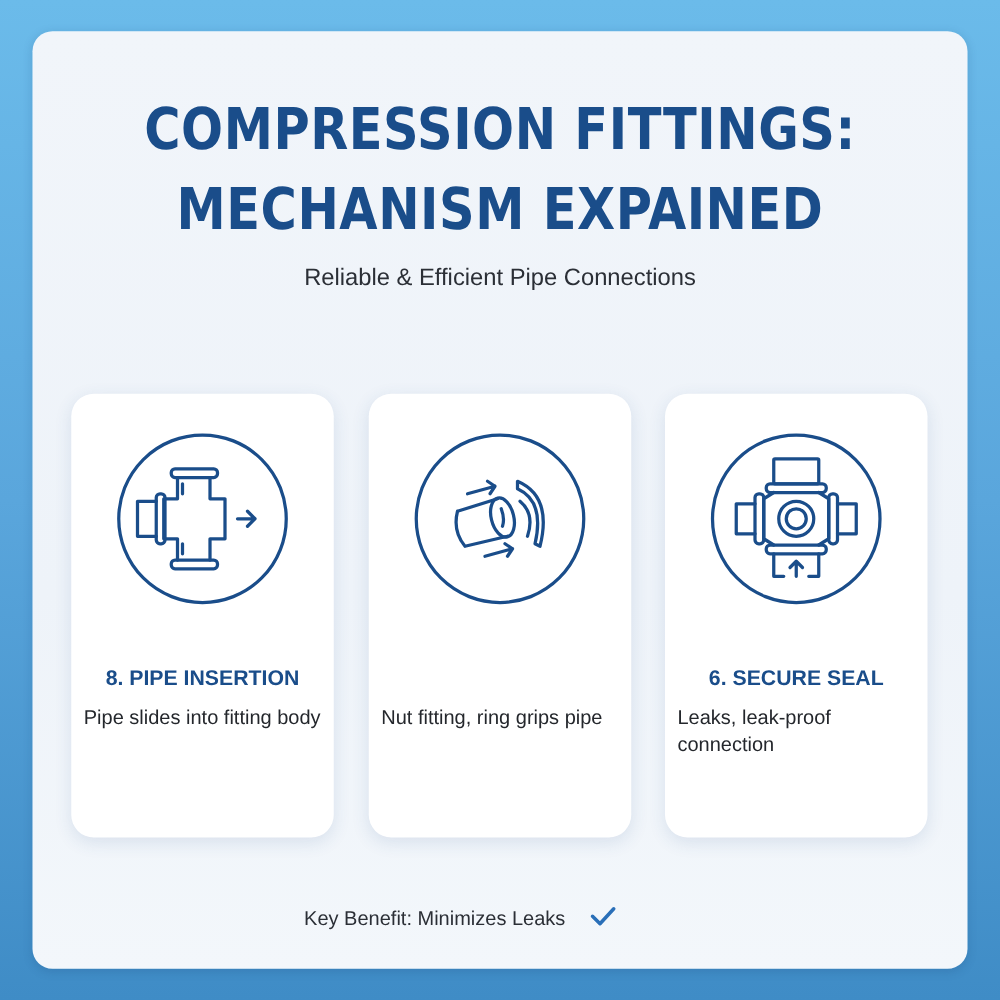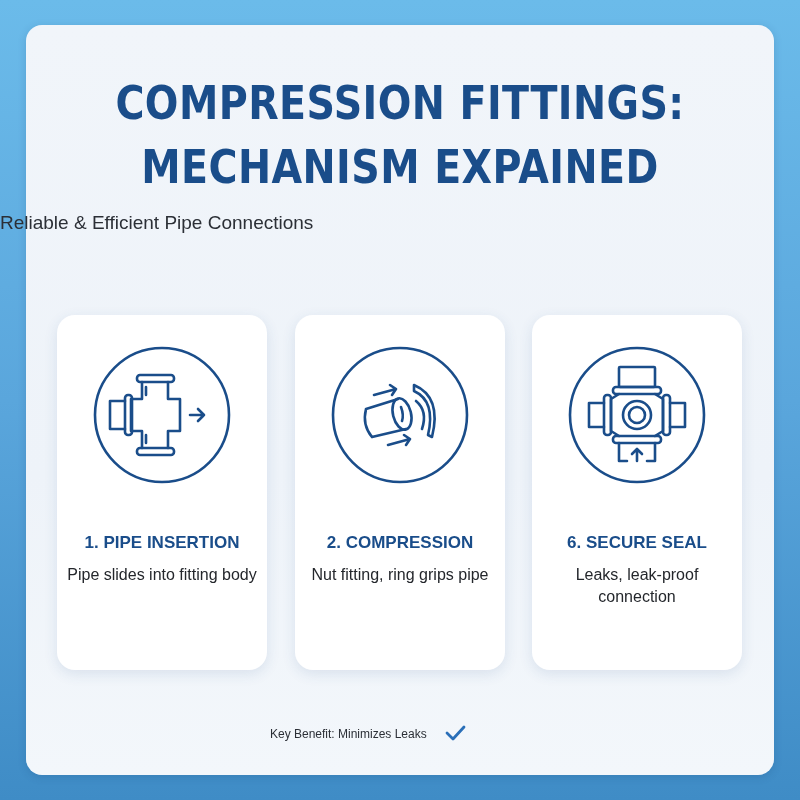--- a/index.html
+++ b/index.html
@@ -17,48 +17,48 @@
   }
   .title {
     position: absolute; left: 0; width: 800px; text-align: center;
     color: #1a4d8a; font-weight: bold; font-size: 46px; letter-spacing: 0.5px;
     font-family: "DejaVu Sans", sans-serif; transform: scaleX(0.86);
     transform-origin: center; line-height: 1;
   }
   .title.l1 { top: 80px; }
   .title.l2 { top: 144px; }
   .subtitle {
-    position: absolute; top: 212px; left: 0; width: 800px; text-align: left;
+    position: absolute; top: 212px; left: 0; width: 800px; text-align: center;
     font-size: 19px; color: #2b2f36; font-family: "Liberation Sans", sans-serif;
   }
   .card {
     position: absolute; top: 315px; height: 355px; width: 210px;
     background: #ffffff; border-radius: 18px;
     box-shadow: 0 4px 14px rgba(40,80,140,0.12);
   }
   .card.c1 { left: 57px; }
   .card.c2 { left: 295px; }
   .card.c3 { left: 532px; }
   .icon-wrap {
     position: absolute; left: 35px; top: 30px; width: 140px; height: 140px;
   }
   .icon-wrap svg { width: 140px; height: 140px; display: block; }
   .card-title {
     position: absolute; top: 218px; left: 0; width: 100%; text-align: center;
     color: #1a4d8a; font-weight: bold; font-size: 17px;
     font-family: "Liberation Sans", sans-serif;
   }
   .card-desc {
-    position: absolute; top: 249px; left: 10px; width: 190px; text-align: center;
+    position: absolute; top: 249px; left: 10px; width: 190px; text-align: left;
     color: #24272c; font-size: 16px; line-height: 22px;
     font-family: "Liberation Sans", sans-serif;
   }
   .footer {
     position: absolute; top: 724px; left: 0; width: 736px; text-align: center;
-    font-size: 12px; color: #2b2f36; font-family: "Liberation Sans", sans-serif;
+    font-size: 16px; color: #2b2f36; font-family: "Liberation Sans", sans-serif;
   }
   .footer .check { display: inline-block; vertical-align: middle; margin-left: 14px; }
 </style>
 </head>
 <body>
 
 <div class="panel"></div>
 
 <div class="title l1">COMPRESSION FITTINGS:</div>
 <div class="title l2">MECHANISM EXPAINED</div>
@@ -77,41 +77,40 @@
 
       <rect x="33" y="50" width="7" height="40" rx="3"></rect>
 
       <path d="M33 56 H18 V84 H33"></path>
 
       <path d="M54 42 V50 M54 90 V98"></path>
 
       <path d="M98 70 H112 M106 64 L112 70 L106 76"></path>
     </svg>
   </div>
-  <div class="card-title">1. PIPE INSERTION</div>
+  <div class="card-title">8. PIPE INSERTION</div>
   <div class="card-desc">Pipe slides into fitting body</div>
 </div>
 
 <div class="card c2">
   <div class="icon-wrap">
     <svg viewBox="0 0 140 140" fill="none" stroke="#1a4d8a" stroke-width="2.6" stroke-linejoin="round" stroke-linecap="round">
       <circle cx="70" cy="70" r="67"></circle>
 
       <path d="M36 64 L68 54 M42 92 L76 84 M36 64 Q32 80 42 92"></path>
       <ellipse cx="72" cy="69" rx="9" ry="16" transform="rotate(-14 72 69)"></ellipse>
       <path d="M71 62 Q74 70 72 76"></path>
 
       <path d="M84 40 Q112 52 102 92 L98 90 Q106 56 84 46 Z"></path>
       <path d="M86 56 Q98 66 92 84"></path>
 
       <path d="M44 50 L66 44 M60 40 L66 44 L62 50"></path>
       <path d="M58 100 L80 94 M74 90 L80 94 L76 100"></path>
     </svg>
   </div>
-  <div class="card-title">2. COMPRESSION</div>
   <div class="card-desc">Nut fitting, ring grips pipe</div>
 </div>
 
 <div class="card c3">
   <div class="icon-wrap">
     <svg viewBox="0 0 140 140" fill="none" stroke="#1a4d8a" stroke-width="2.6" stroke-linejoin="round" stroke-linecap="round">
       <circle cx="70" cy="70" r="67"></circle>
 
       <rect x="52" y="22" width="36" height="20" rx="1"></rect>
       <rect x="46" y="42" width="48" height="7" rx="3"></rect>

